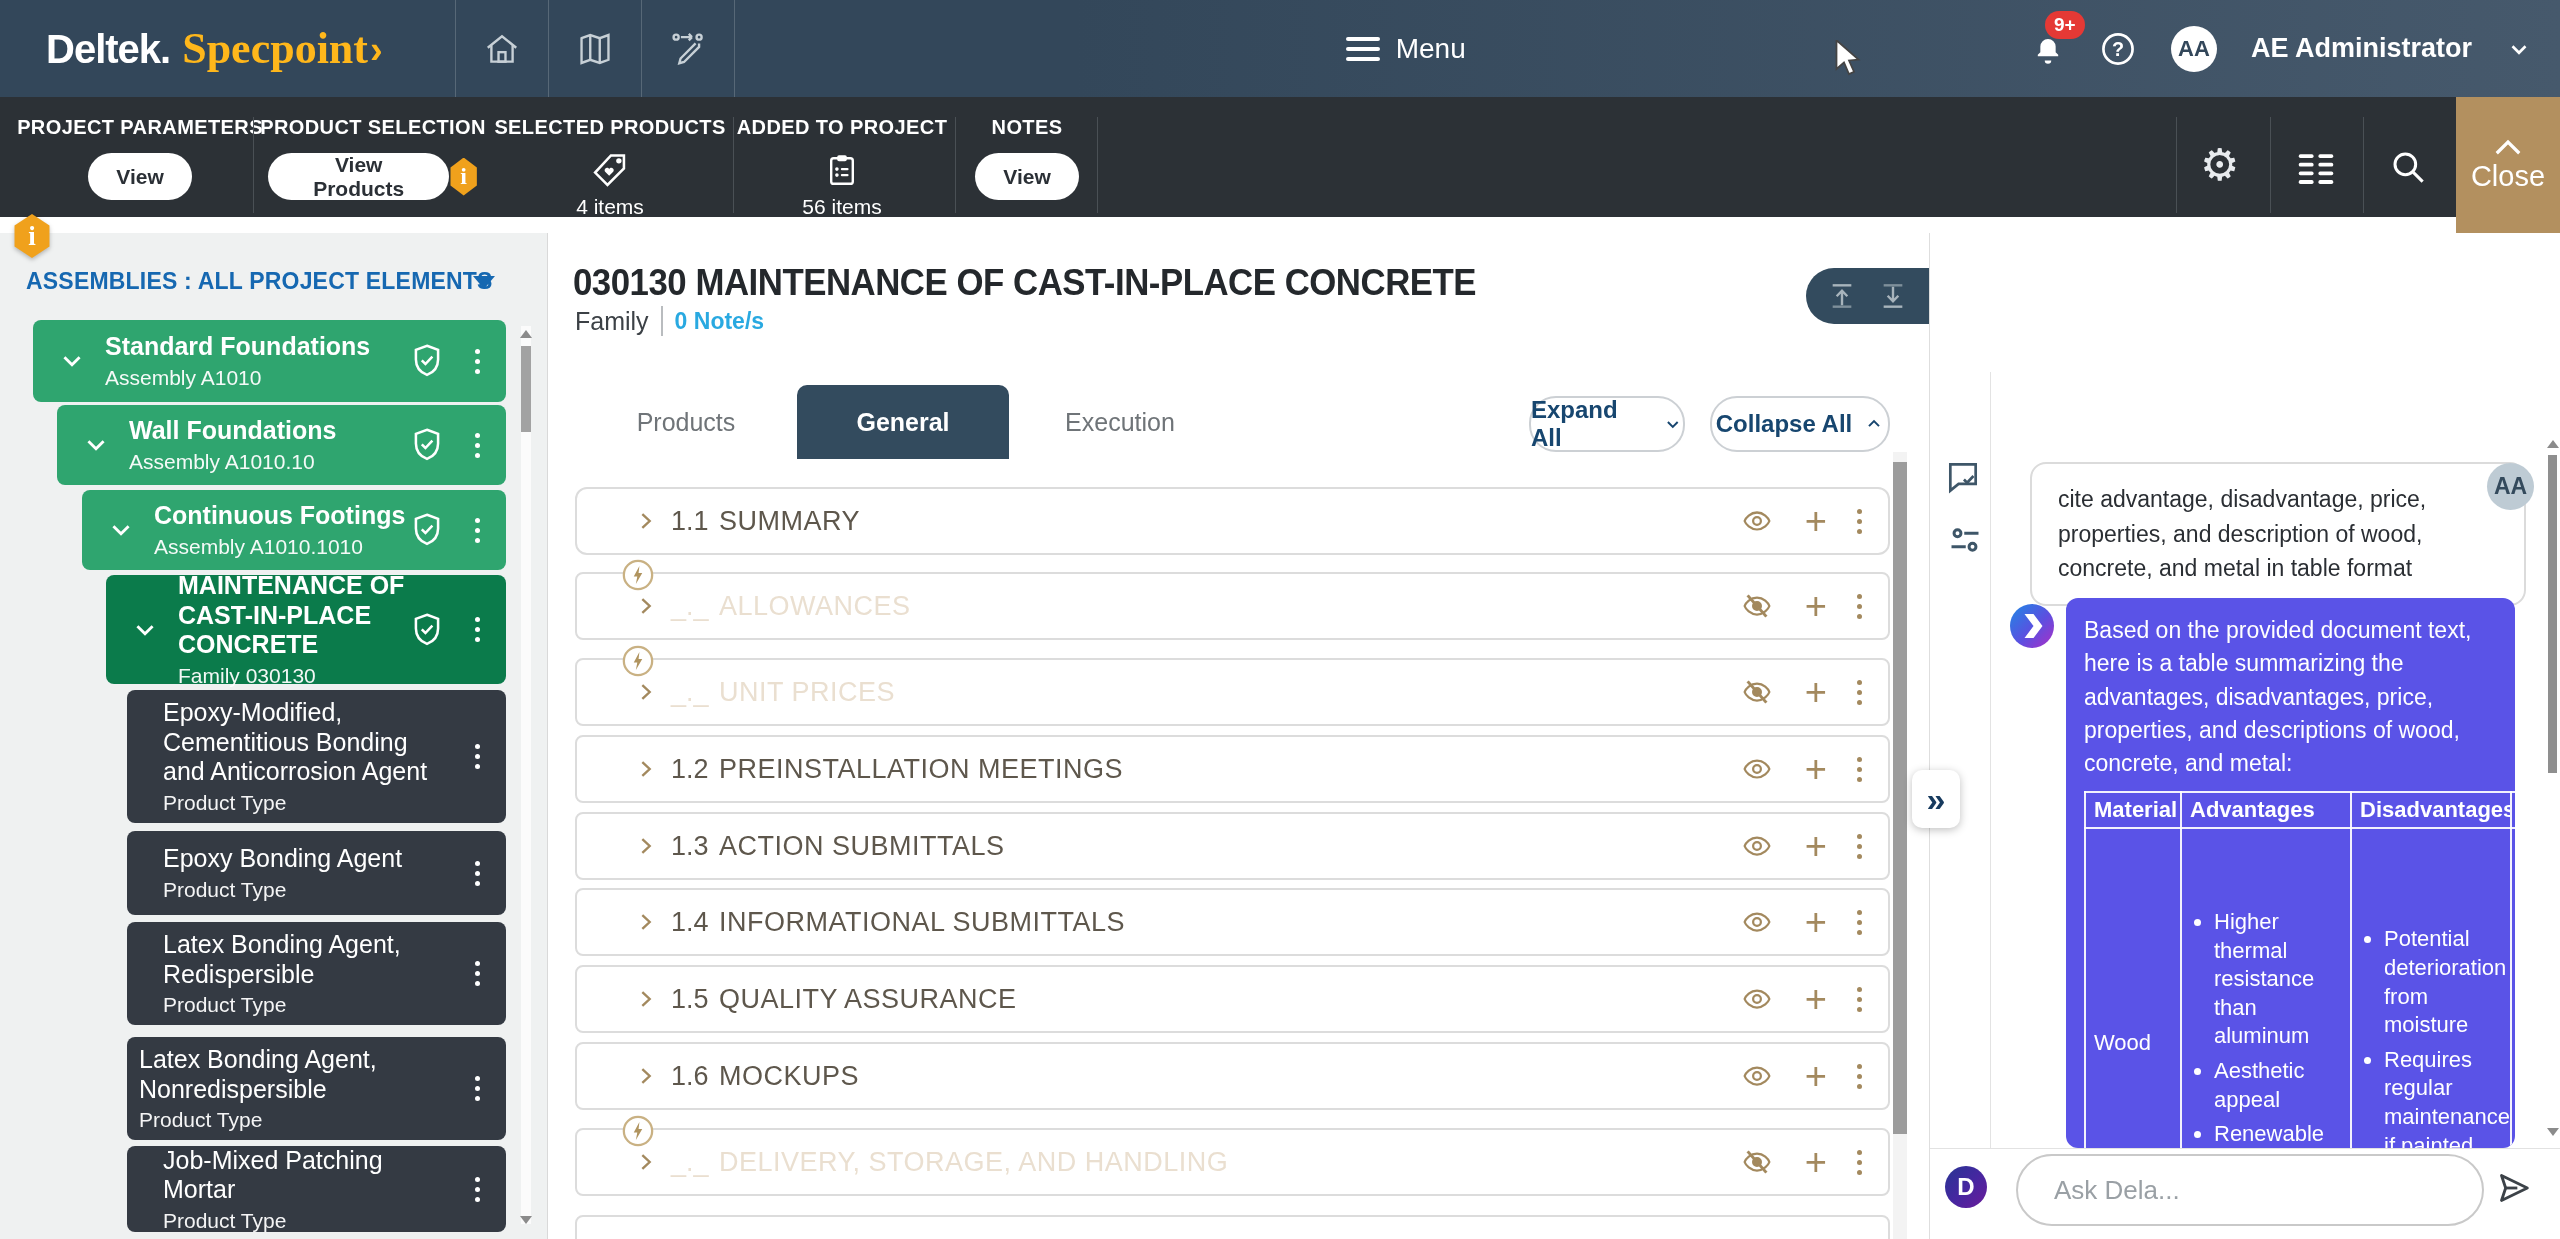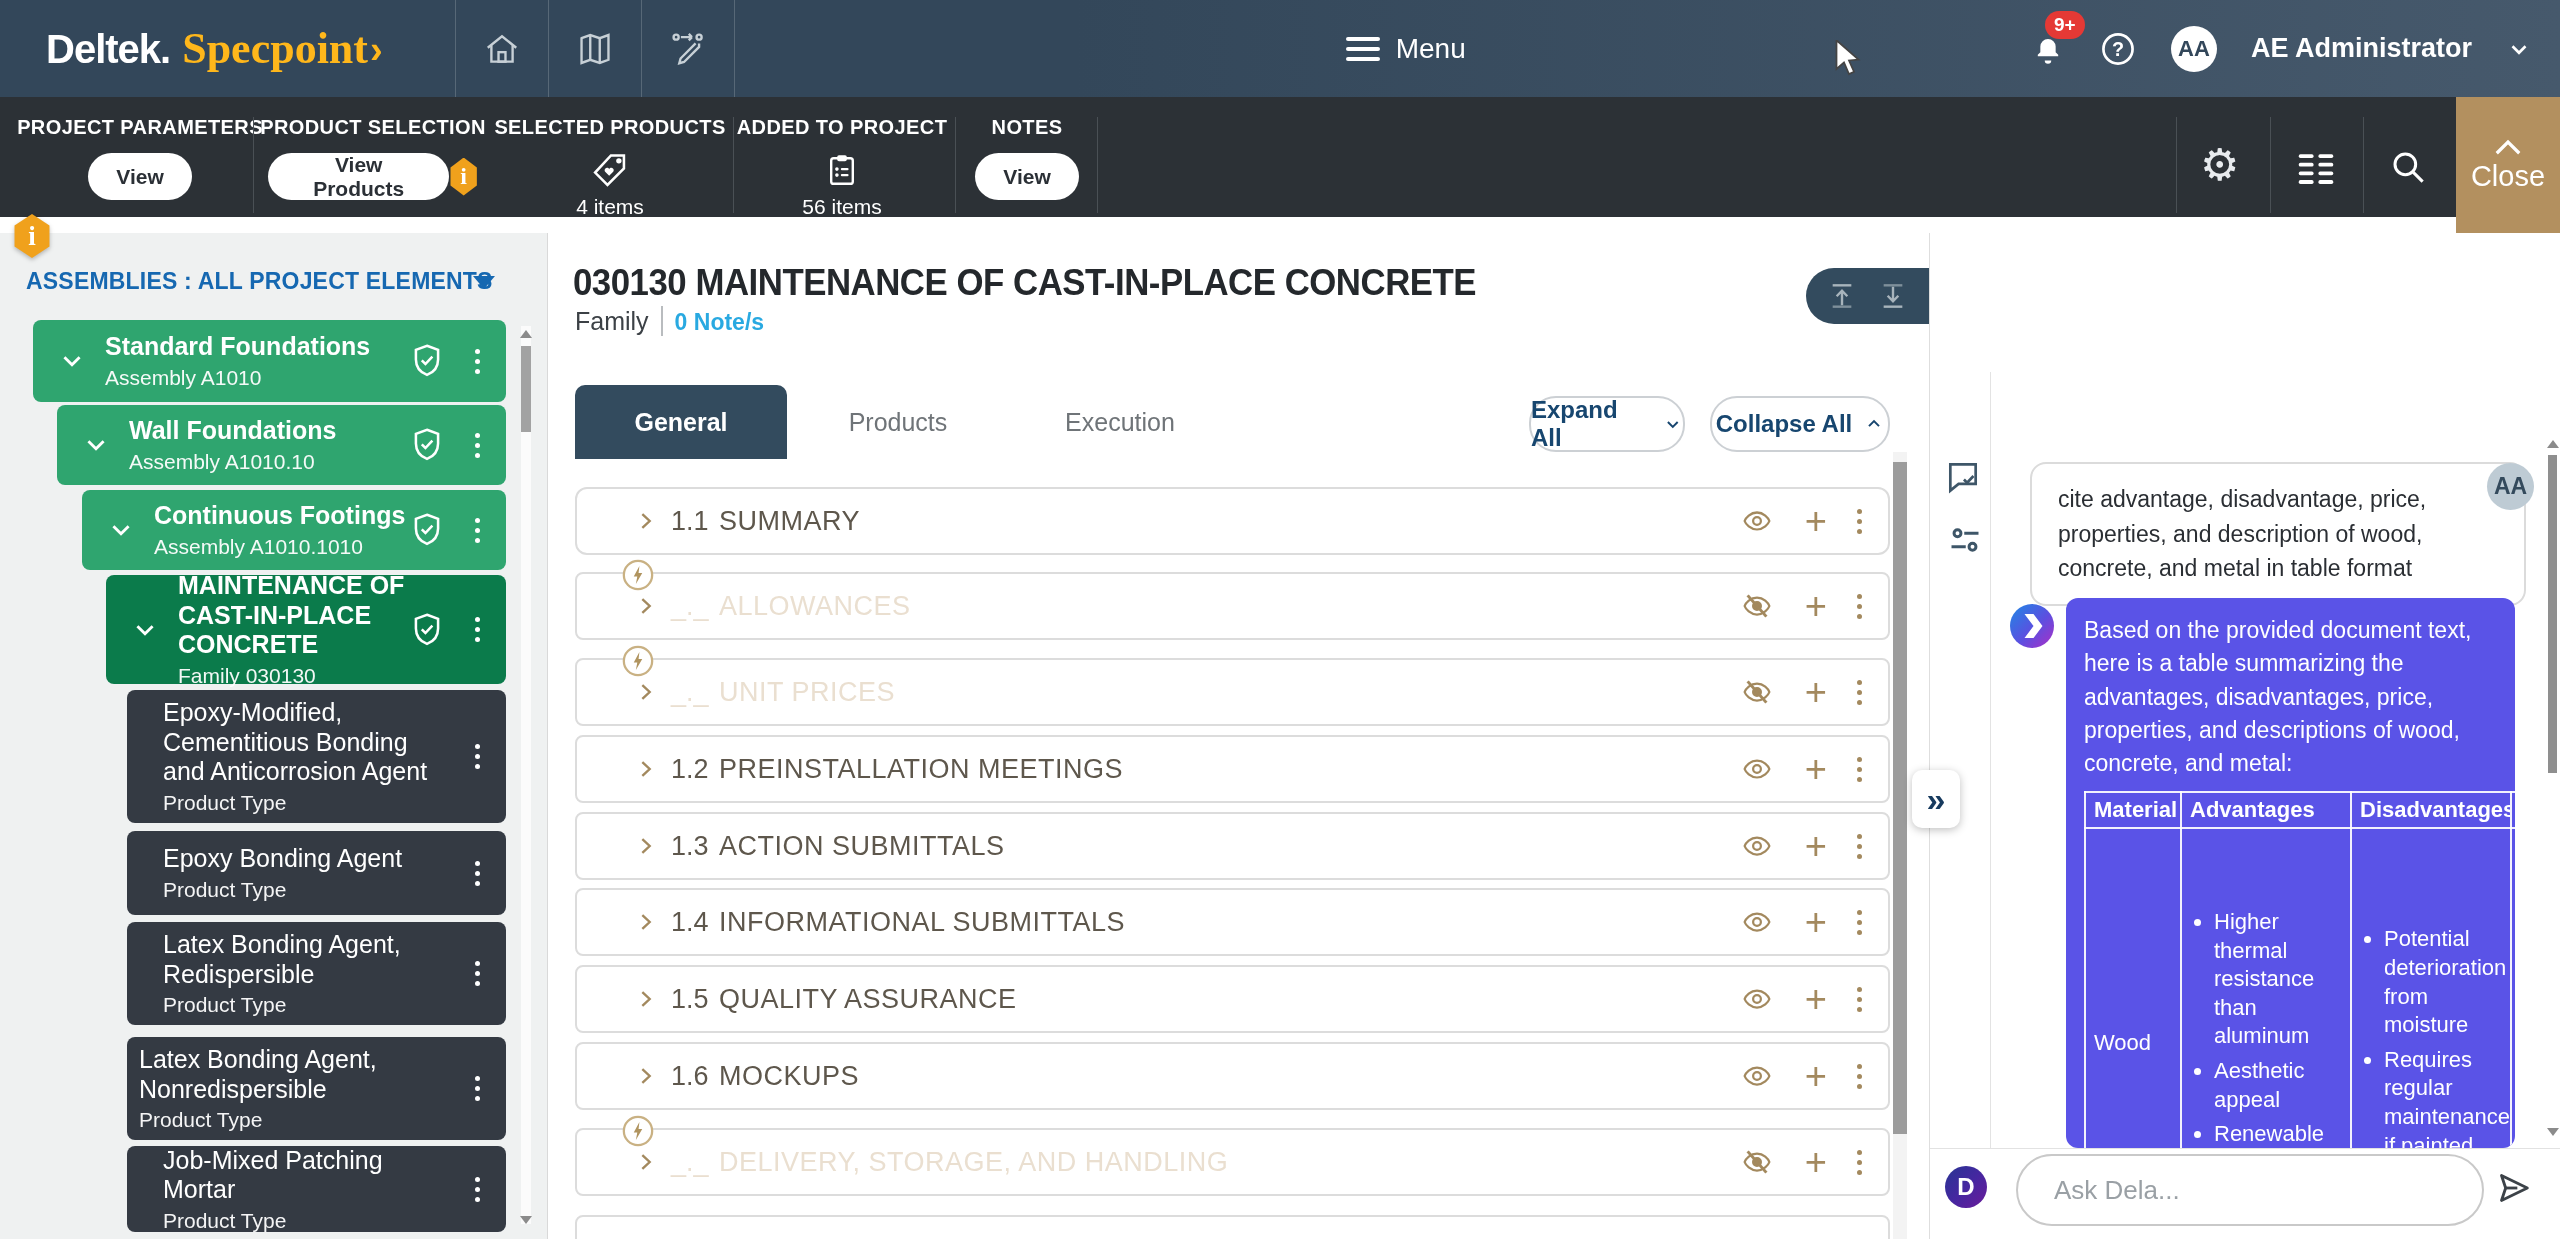--- a/index.html
+++ b/index.html
@@ -77,21 +77,21 @@
   .sb-scroll{position:absolute;left:521px;top:326px;width:10px;height:898px;background:#fbfbfb;}
   .sb-thumb{position:absolute;left:521px;top:346px;width:10px;height:86px;background:#a2a2a2;}
   .tri-up{width:0;height:0;border-left:6px solid transparent;border-right:6px solid transparent;
     border-bottom:8px solid #8b8b8b;}
   .tri-dn{width:0;height:0;border-left:6px solid transparent;border-right:6px solid transparent;
     border-top:8px solid #8b8b8b;}
 
   
   .main-title{left:573px;top:262px;font-size:37px;font-weight:700;color:#24282c;
     letter-spacing:-.5px;transform:scaleX(.94);transform-origin:left;white-space:nowrap;}
-  .fam-row{left:575px;top:306px;display:flex;align-items:flex-end;gap:12px;}
+  .fam-row{left:575px;top:306px;display:flex;align-items:center;gap:12px;}
   .fam-type{font-size:25px;color:#3c4146;}
   .fam-div{width:2px;height:30px;background:#b9bcbf;}
   .notes-link{font-size:23px;font-weight:700;color:#29A9E1;cursor:pointer;}
   .pillgrp{position:absolute;background:#334B5E;border-radius:28px;height:56px;display:flex;
     align-items:center;justify-content:space-evenly;}
   .redbtn{position:absolute;left:2295px;top:267px;width:242px;height:57px;background:#EE5D5D;
     border:none;border-radius:29px;color:#fff;font-size:25px;font-weight:700;cursor:pointer;
     font-family:"Liberation Sans",sans-serif;}
   .tabs{left:575px;top:385px;display:flex;}
   .tab{height:74px;display:flex;align-items:center;justify-content:center;font-size:25px;
@@ -483,22 +483,22 @@
     <svg width="32" height="32" viewBox="0 0 24 24" fill="none" stroke="currentColor" stroke-width="1.7">
         <path d="M6.5 3h7.2l4 4v14H6.5Z"></path>
         <path d="M13.7 3v4h4"></path>
         <circle cx="11.6" cy="13" r="2.7"></circle>
         <path d="m13.7 15.1 2.6 2.6"></path>
       </svg>
   </div>
   <button class="redbtn">Remove From Project</button>
 
   <div class="abs tabs">
+    <div class="tab plain">Products</div>
     <div class="tab sel">General</div>
-    <div class="tab plain">Products</div>
     <div class="tab plain">Execution</div>
   </div>
   <div class="pill-out" style="left:1529px;width:152px;">
     <span>Expand All</span>
     <svg width="20" height="20" viewBox="0 0 24 24" fill="none" stroke="#17466F" stroke-width="2.4">
         <path d="m6 9.5 6 6 6-6"></path>
       </svg>
   </div>
   <div class="pill-out" style="left:1710px;width:176px;">
     <span>Collapse All</span>

